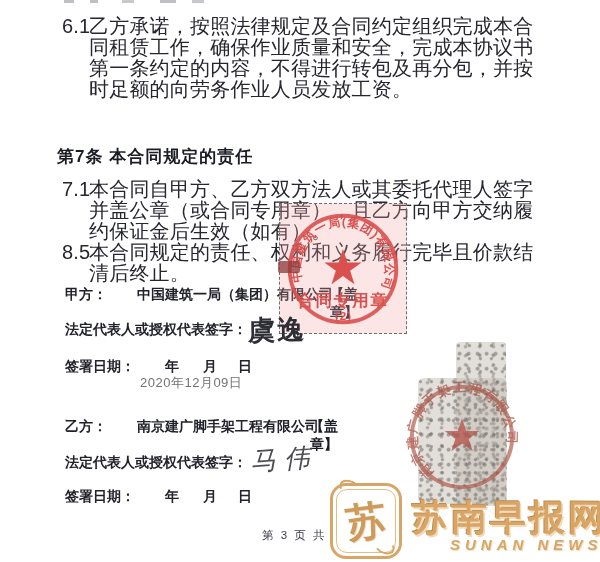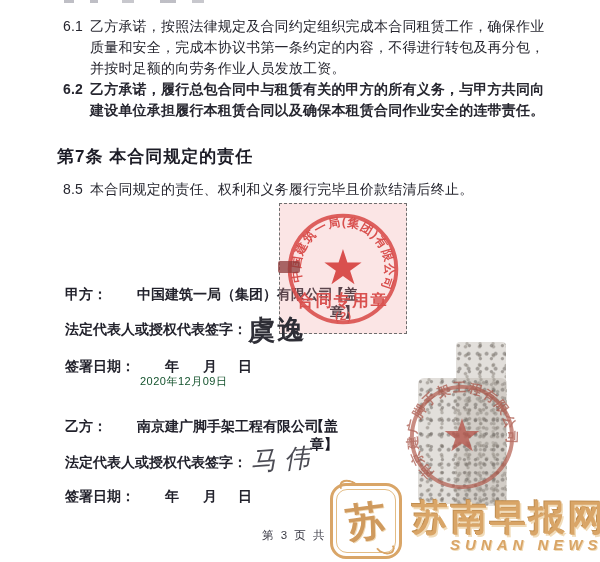--- a/index.html
+++ b/index.html
@@ -12,42 +12,42 @@
   .top-remnant{
     position:absolute; left:64px; top:0; width:150px; height:4px; opacity:.55;
     background:
       linear-gradient(90deg,#8a8a96 0 10px,transparent 10px 26px,#8a8a96 26px 34px,
       transparent 34px 58px,#9a9aa4 58px 70px,transparent 70px 96px,#8a8a96 96px 112px,
       transparent 112px 128px,#9a9aa4 128px 140px,transparent 140px);
     background-size:150px 3px; background-repeat:no-repeat;
   }
   .sec{position:absolute; left:62px; width:488px;}
   .sec6{top:16px;} .sec7{top:179px;}
-  .clause{display:flex; font-size:14px; line-height:21px; letter-spacing:.2px;justify-content:flex-end;}
+  .clause{display:flex; font-size:20px; line-height:21px; letter-spacing:.2px;}
   .clause .num{flex:none; width:27px;}
   .clause .txt{width:460px;}
   .clause.bold{font-weight:bold;}
   .heading7{
     position:absolute; left:57px; top:145px; font-size:17px; font-weight:bold;
     color:#1c1c26; letter-spacing:1px;
   }
   .prow{position:absolute; left:65px; font-size:14px; font-weight:bold; color:#22222c;}
   .prow .company{margin-left:30px;}
   .seal-tag{position:absolute; top:0; font-weight:bold; color:#1c1c26;}
   .seal-tag.a{left:265px;} .seal-tag.b{left:245px;}
   .sig{
     position:absolute; font-family:"DejaVu Serif","Liberation Serif",serif;
     font-weight:bold; z-index:7; white-space:nowrap;
   }
   .sig-a{left:183px; top:-9px; font-size:27px; color:#2e2e36; letter-spacing:2px; transform:rotate(-1deg);}
   .sig-b{left:185px; top:-12px; font-size:26px; color:#4d4d55; font-style:italic; letter-spacing:8px; transform:rotate(-4deg); font-weight:normal;}
   .datefields span.f{display:inline-block;}
   .f-y{margin-left:30px;} .f-m{margin-left:24px;} .f-d{margin-left:21px;}
   .date-stamp{
-    position:absolute; left:140px; top:374px; font-size:11px; color:#14532d;
+    position:absolute; left:140px; top:374px; font-size:13px; color:#737373;
     font-weight:normal; letter-spacing:.5px; z-index:1;
   }
   
   .seal-a-box{
     position:absolute; left:279px; top:203px; width:128px; height:131px;
     background:rgba(240,160,160,.28); border:1.4px dashed #6e6e6e; z-index:5;
     box-sizing:border-box;
   }
   .seal-a-box svg{position:absolute; left:0; top:2px;}
   .smudge{
@@ -110,28 +110,28 @@
 
 <div class="page">
 
   <div class="top-remnant"></div>
 
   <div class="sec sec6">
     <div class="clause">
       <span class="num">6.1</span>
       <span class="txt">乙方承诺，按照法律规定及合同约定组织完成本合同租赁工作，确保作业质量和安全，完成本协议书第一条约定的内容，不得进行转包及再分包，并按时足额的向劳务作业人员发放工资。</span>
     </div>
-    <div class="clause bold">
-      <span class="num">6.2</span>
-      <span class="txt">乙方承诺，履行总包合同中与租赁有关的甲方的所有义务，与甲方共同向建设单位承担履行本租赁合同以及确保本租赁合同作业安全的连带责任。</span>
-    </div>
   </div>
 
   <div class="heading7">第7条  本合同规定的责任</div>
   <div class="sec sec7">
+    <div class="clause">
+      <span class="num">7.1</span>
+      <span class="txt">本合同自甲方、乙方双方法人或其委托代理人签字并盖公章（或合同专用章），且乙方向甲方交纳履约保证金后生效（如有）。</span>
+    </div>
     <div class="clause">
       <span class="num">8.5</span>
       <span class="txt">本合同规定的责任、权利和义务履行完毕且价款结清后终止。</span>
     </div>
   </div>
 
   <div class="prow" style="top:286px;">
     <span>甲方：</span><span class="company">中国建筑一局（集团）有限公司</span>
     <span class="seal-tag a">【盖章】</span>
   </div>

